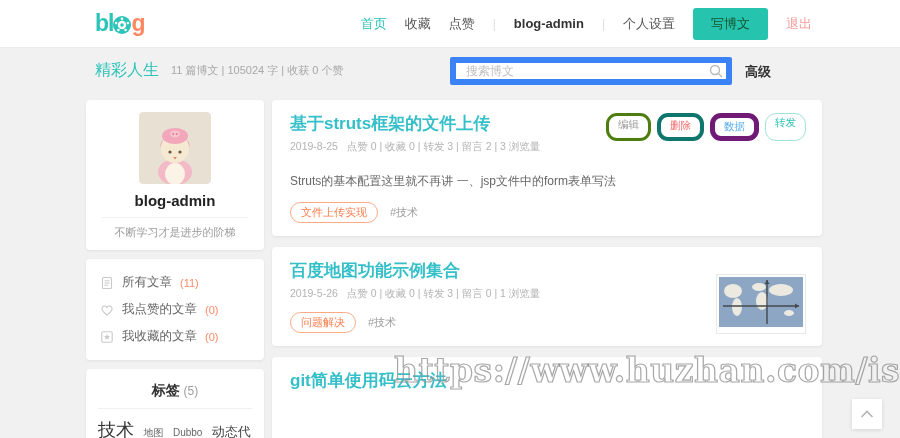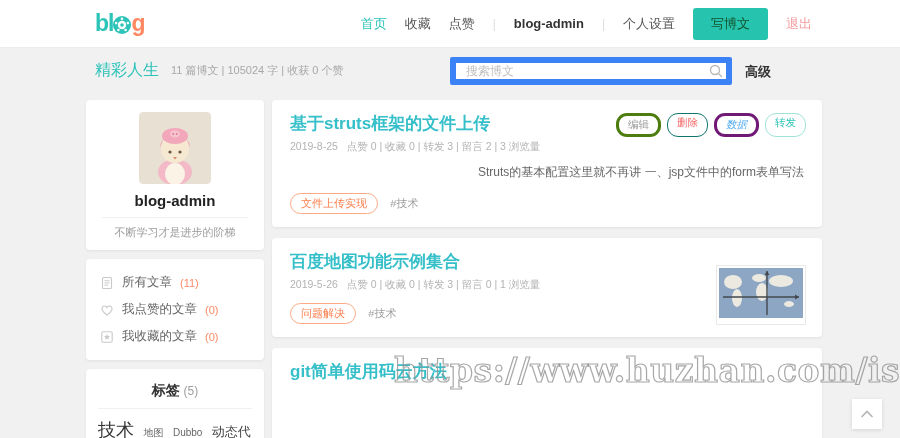--- a/index.html
+++ b/index.html
@@ -57,31 +57,31 @@
   .side-body { border-top:1px solid #f0f0f0; padding-top:8px; line-height:1.55; }
   .tag-xl { font-size:18px; color:#333; margin-right:5px; cursor:pointer; }
   .tag-xs { font-size:10px; color:#666; margin-right:5px; cursor:pointer; }
   .tag-md { font-size:13px; color:#444; margin-right:5px; cursor:pointer; }
 
   
   .article { position:relative; padding:12px 18px 13px; }
   .a-title { font-size:17px; font-weight:bold; color:#35bfc9; cursor:pointer; }
   .a-meta { margin-top:5px; font-size:10.5px; color:#b3b3b3; }
   .a-meta .date { margin-right:6px; }
-  .a-excerpt { margin-top:9px; font-size:12px; color:#666; line-height:1.55;text-align:right; }
+  .a-excerpt { margin-top:18px; font-size:12px; color:#666; line-height:1.55; }
   .has-thumb .a-excerpt { padding-right:125px; }
   .a-tagrow { margin-top:11px; display:flex; align-items:center; }
   .tag-pill { border:1px solid #fcaa84; color:#fc7d4a; border-radius:11px; padding:2px 10px;
               font-size:11px; cursor:pointer; }
-  .tag-cat { color:#9e9e9e; font-size:11px; margin-left:12px;font-family:Liberation Mono, monospace; }
+  .tag-cat { color:#9e9e9e; font-size:11px; margin-left:12px; }
   .actions { position:absolute; right:16px; top:13px; display:flex; gap:6px; }
   .act { border-radius:11px; padding:2px 9px; font-size:10.5px; background:#fff; cursor:pointer; }
   .act-gray { border:3px solid #4d7c0f; color:#9b9b9b; }
-  .act-red  { border:1px solid #0f766e; color:#f56c6c; }
-  .act-blue { border:3px solid #701a75; color:#54abf0;font-style:italic; }
+  .act-red  { border:4px solid #0f766e; color:#f56c6c; }
+  .act-blue { border:5px solid #701a75; color:#54abf0; }
   .act-teal { border:1px solid #9fe3d8; color:#2cc3b8; }
   .thumb { position:absolute; right:16px; top:27px; border:1px solid #e9e9e9; background:#fff; padding:2px; }
 
   
   .scroll-top { position:absolute; left:852px; top:399px; width:30px; height:30px; background:#fff;
                 box-shadow:0 1px 4px rgba(0,0,0,.12); display:flex; align-items:center; justify-content:center;
                 cursor:pointer; z-index:6; }
   .watermark { position:absolute; left:394px; top:351px; font-family:"DejaVu Serif", serif; font-size:33px;
                font-weight:bold; color:transparent; -webkit-text-stroke:1.2px rgba(145,145,145,.8);
                white-space:nowrap; z-index:40; pointer-events:none; letter-spacing:0.5px; }

